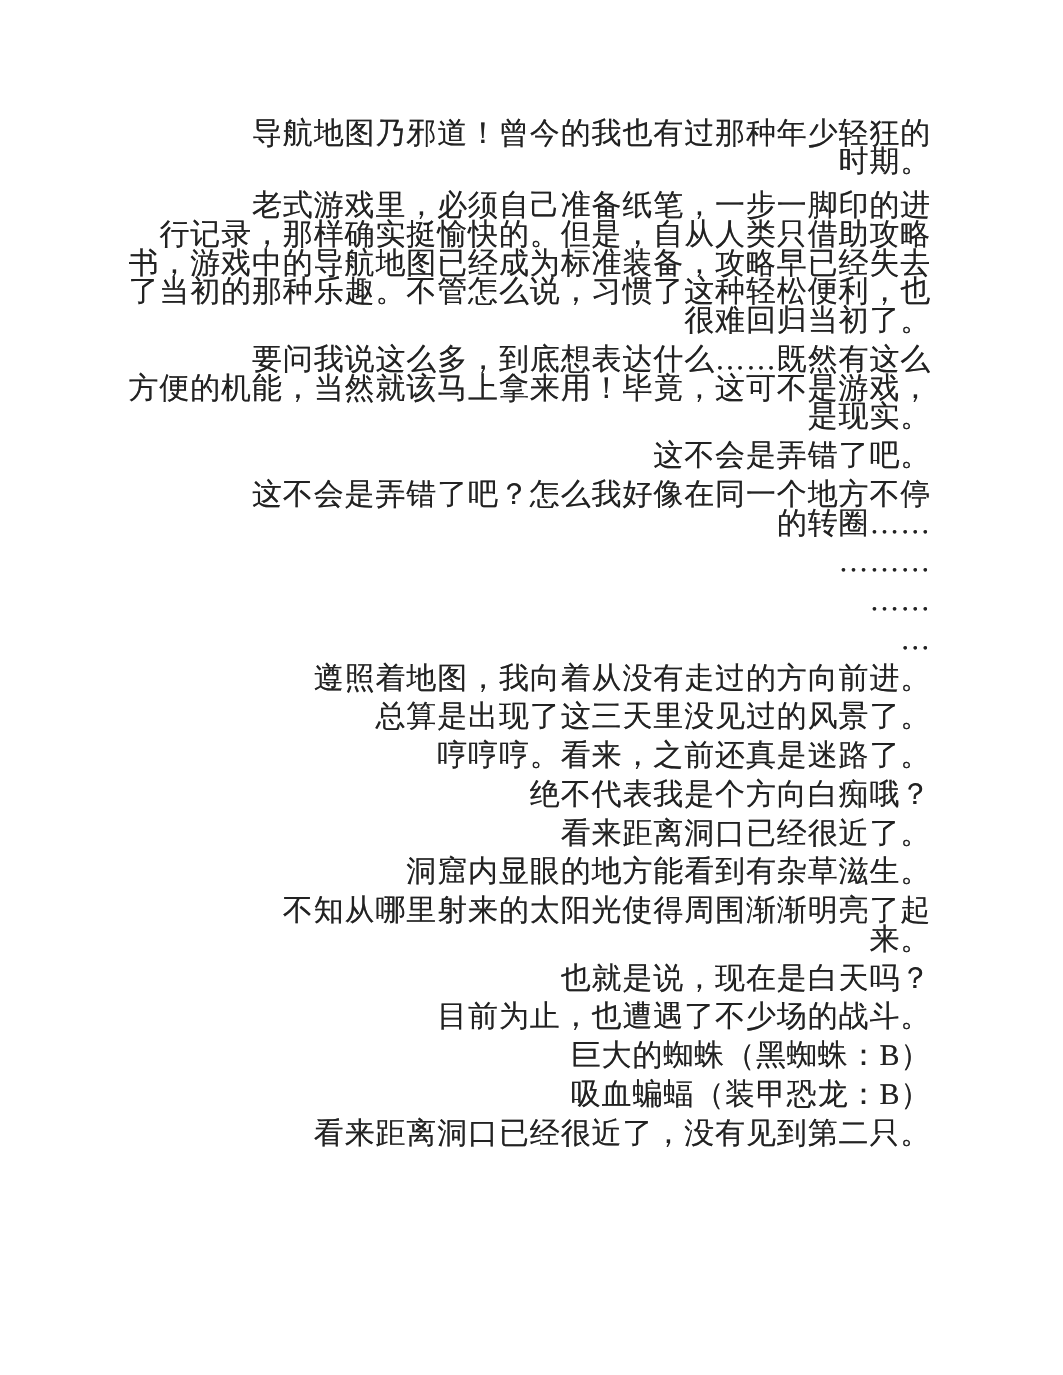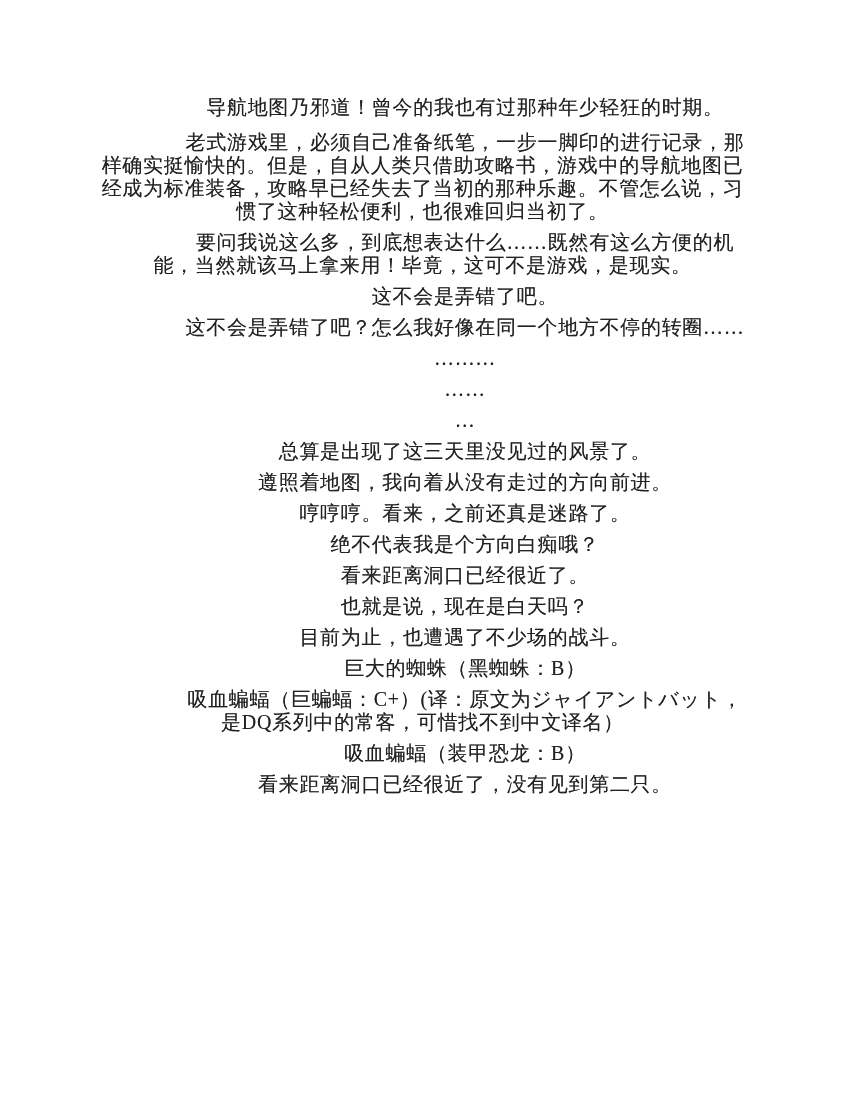--- a/index.html
+++ b/index.html
@@ -17,26 +17,26 @@
   .content {
     position: absolute;
     left: 100px;
     top: 96px;
     width: 645px;
   }
   .content p {
     margin: 0 0 8px 0;
     padding: 0;
     font-family: "Liberation Serif", "DejaVu Serif", serif;
-    font-size: 20px;
+    font-size: 24px;
     line-height: 23px;
     letter-spacing: 0.7px;
     color: #222222;
     text-indent: 85px;
-    text-align: center;
+    text-align: right;
     word-break: break-all;
     overflow-wrap: break-word;
     text-shadow: 0 0 0.5px rgba(34, 34, 34, 0.55);
   }
   .content p:first-child {
     margin-bottom: 12px;
   }
 </style>
 </head>
 <body>
@@ -44,25 +44,26 @@
 <div class="page">
   <div class="content">
       <p>导航地图乃邪道！曾今的我也有过那种年少轻狂的时期。</p>
       <p>老式游戏里，必须自己准备纸笔，一步一脚印的进行记录，那样确实挺愉快的。但是，自从人类只借助攻略书，游戏中的导航地图已经成为标准装备，攻略早已经失去了当初的那种乐趣。不管怎么说，习惯了这种轻松便利，也很难回归当初了。</p>
       <p>要问我说这么多，到底想表达什么……既然有这么方便的机能，当然就该马上拿来用！毕竟，这可不是游戏，是现实。</p>
       <p>这不会是弄错了吧。</p>
       <p>这不会是弄错了吧？怎么我好像在同一个地方不停的转圈……</p>
       <p>………</p>
       <p>……</p>
       <p>…</p>
+      <p>遵照着地图，我向着从没有走过的方向前进。</p>
       <p>总算是出现了这三天里没见过的风景了。</p>
-      <p>遵照着地图，我向着从没有走过的方向前进。</p>
       <p>哼哼哼。看来，之前还真是迷路了。</p>
       <p>绝不代表我是个方向白痴哦？</p>
       <p>看来距离洞口已经很近了。</p>
+      <p>洞窟内显眼的地方能看到有杂草滋生。</p>
+      <p>不知从哪里射来的太阳光使得周围渐渐明亮了起来。</p>
       <p>也就是说，现在是白天吗？</p>
       <p>目前为止，也遭遇了不少场的战斗。</p>
       <p>巨大的蜘蛛（黑蜘蛛：B）</p>
-      <p>吸血蝙蝠（巨蝙蝠：C+）(译：原文为ジャイアントバット，是DQ系列中的常客，可惜找不到中文译名）</p>
       <p>吸血蝙蝠（装甲恐龙：B）</p>
       <p>看来距离洞口已经很近了，没有见到第二只。</p>
     </div>
 </div>
 
 </body></html>

